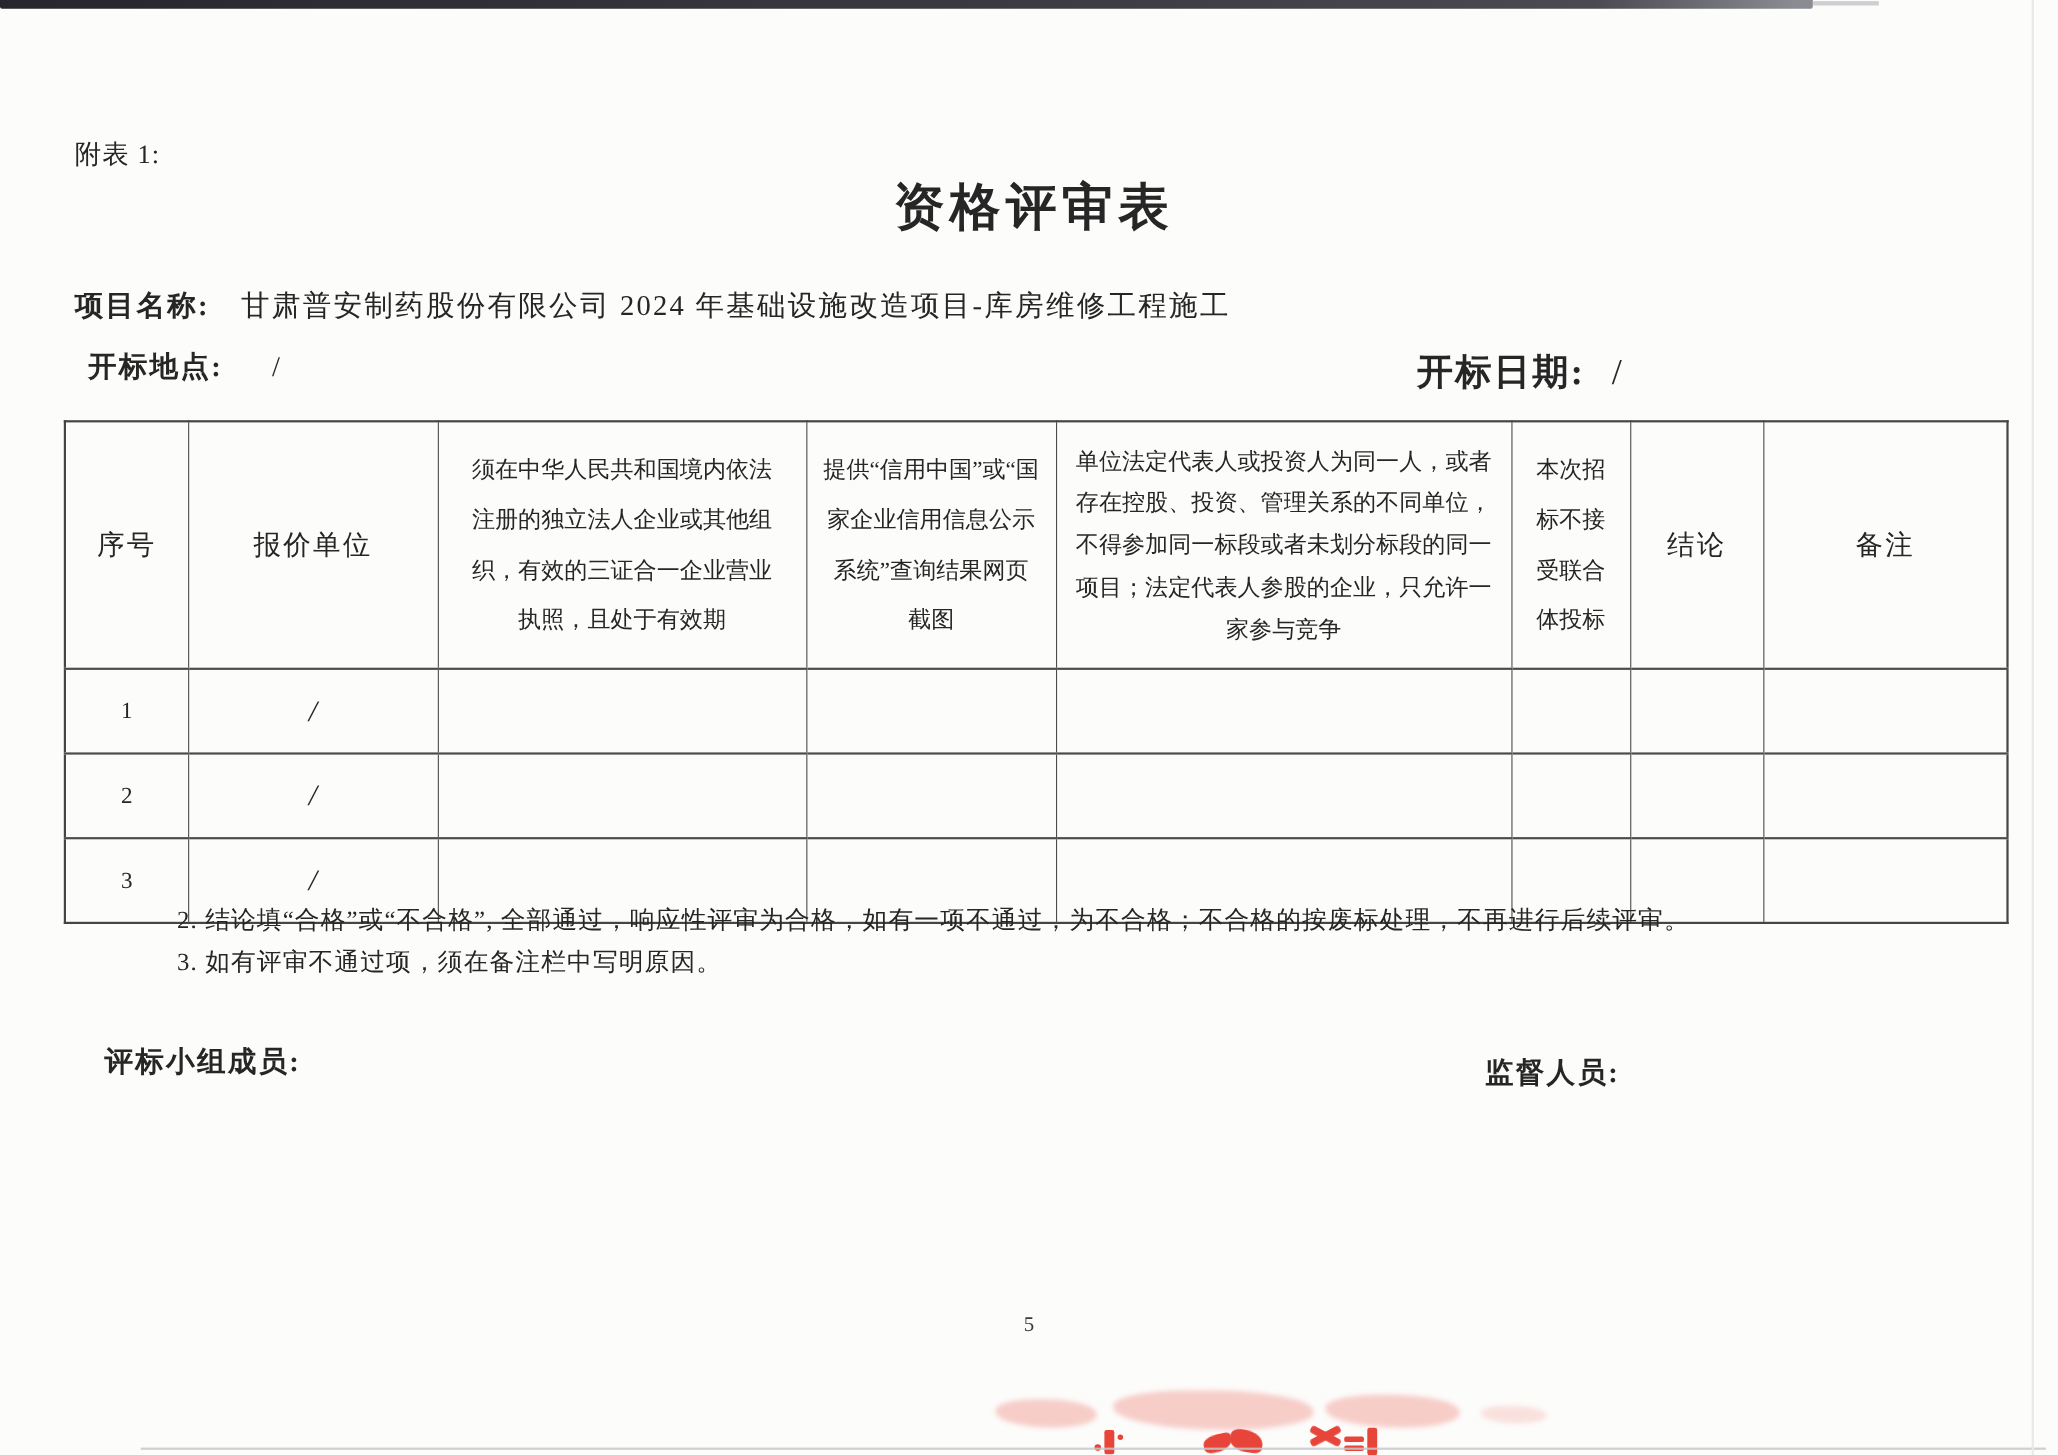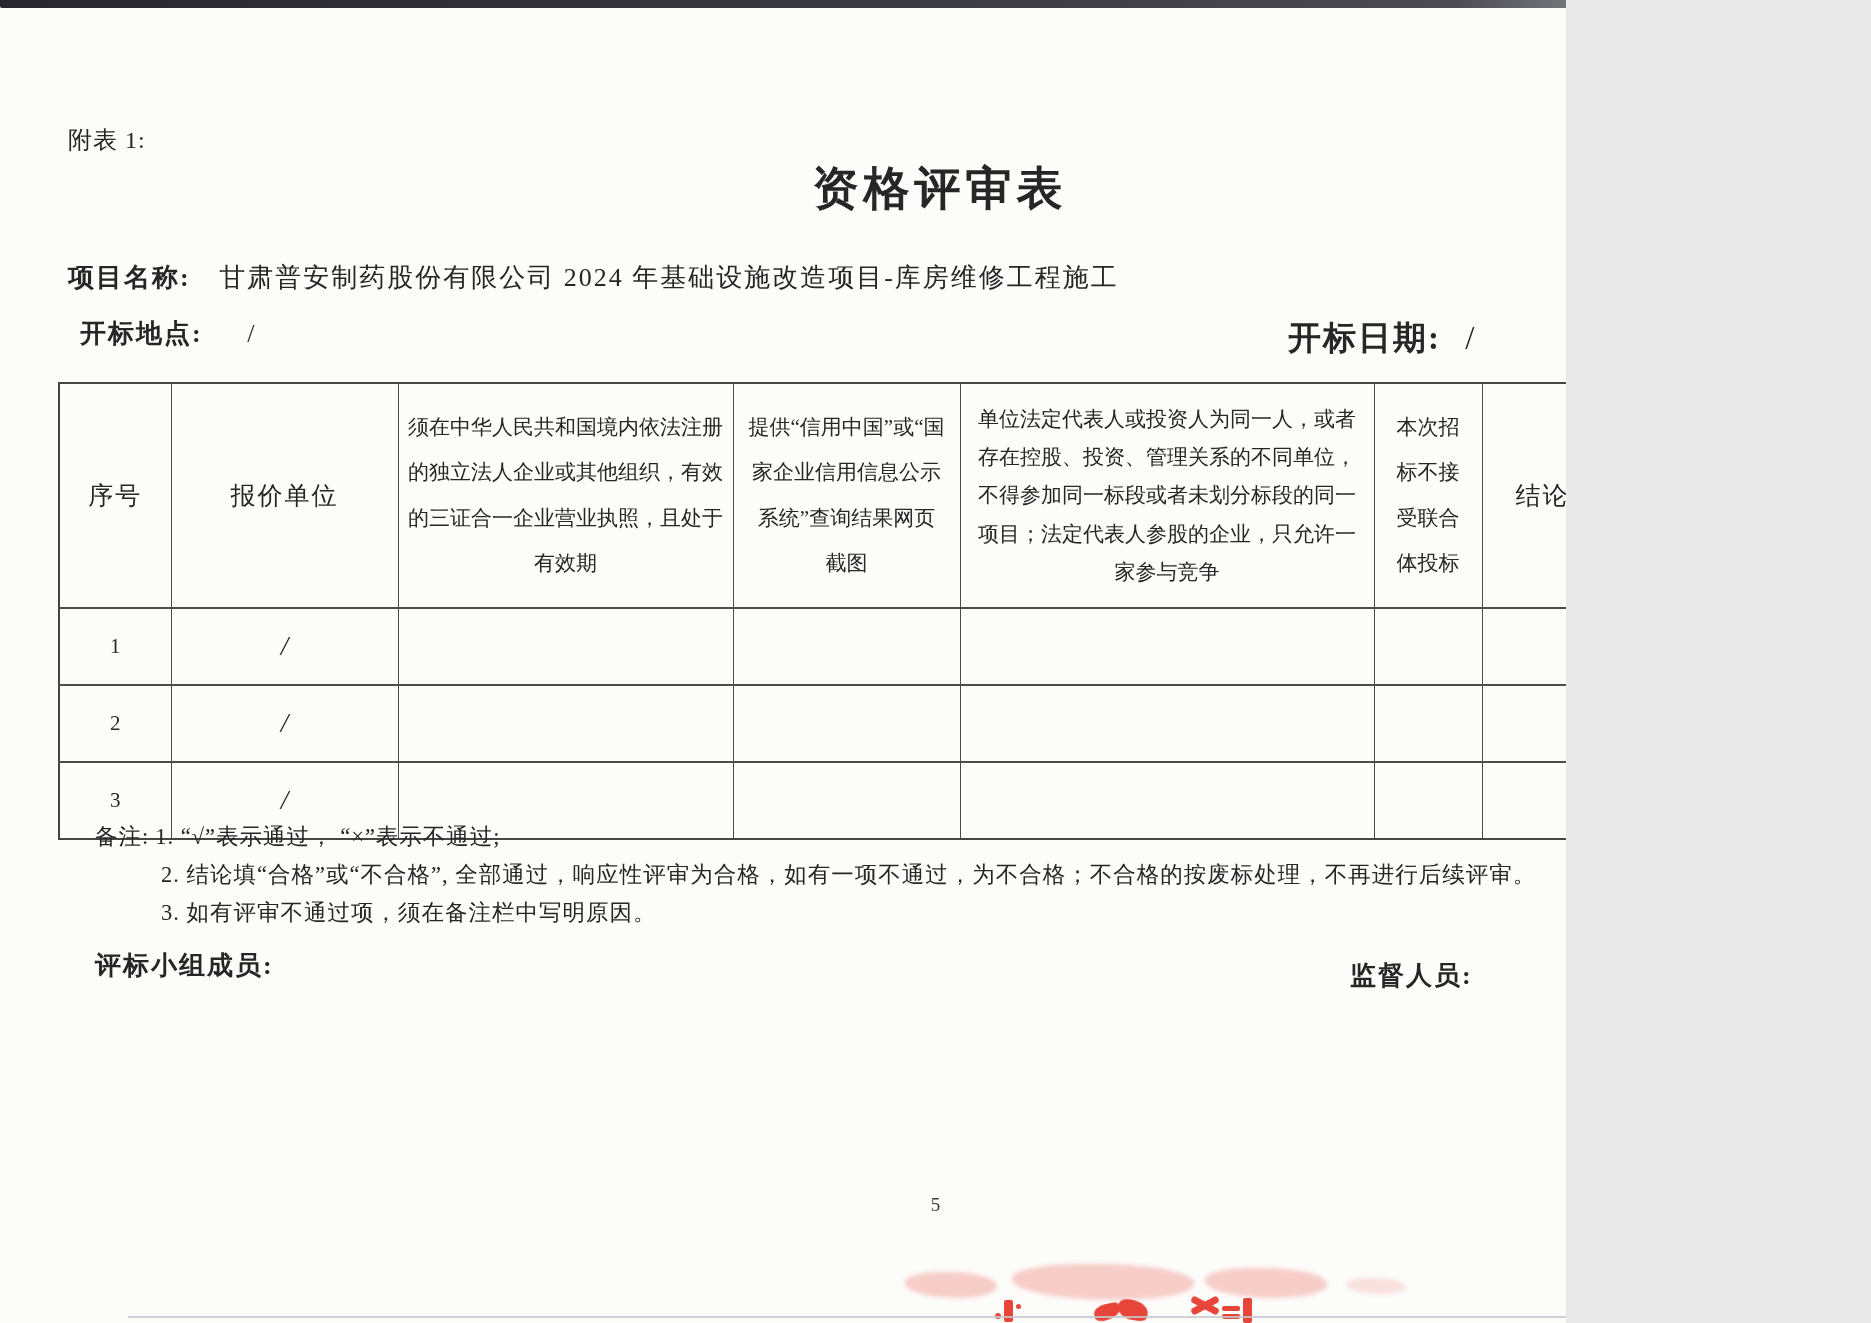--- a/index.html
+++ b/index.html
@@ -1,18 +1,18 @@
 <!DOCTYPE html>
 <html><head>
 <meta charset="utf-8">
 <style>
   html,body{margin:0;padding:0;background:#e9e9e9;}
   .page{
     position:relative;
-    width:1566px;height:1323px;
+    width:1871px;height:1323px;
     background:#fcfcfb;
     overflow:hidden;
     font-family:"Liberation Serif","DejaVu Serif",serif;
     color:#262626;
   }
   
   .scan-strip-top{position:absolute;left:0;top:0;width:1648px;height:8px;
     background:linear-gradient(90deg,#26262c 0%,#3a3a40 55%,#4a4a50 88%,#8a8c92 99%);
     border-radius:0 0 2px 2px;}
   .scan-strip-top-tail{position:absolute;left:1648px;top:1px;width:60px;height:4px;background:#b9bcc2;opacity:.7;}
@@ -41,21 +41,21 @@
     text-align:center;vertical-align:middle;
     font-weight:normal;
     padding:0;
     overflow:hidden;
   }
   table.review{border:2px solid #454545;}
   table.review thead tr{height:200px;}
   table.review tbody tr{height:77px;}
   table.review tbody tr td{border-top-width:2px;}
   .h-big{font-size:25px;letter-spacing:2px;}
-  .h-reg{font-size:21px;line-height:2.15;padding:0 2px !important;text-align:center;}
+  .h-reg{font-size:21px;line-height:2.15;padding:0 23px !important;text-align:center;}
   .h-credit{font-size:21px;line-height:2.15;padding:0 14px !important;}
   .h-legal{font-size:21px;line-height:1.82;padding:16px 10px !important;}
   .h-joint{font-size:21px;line-height:2.15;padding:13px 17px !important;}
   .cell-seq{font-size:21px;}
   .cell-slash{font-size:27px;font-style:italic;}
 
   .notes{position:absolute;left:95px;top:818px;font-size:22.5px;line-height:38px;letter-spacing:1px;white-space:nowrap;}
   .notes .row2,.notes .row3{padding-left:66px;}
   .notes .nlabel{margin-right:6px;}
 
@@ -160,21 +160,20 @@
         <td></td>
         <td></td>
         <td></td>
         <td></td>
         <td></td>
       </tr>
     </tbody>
   </table>
 
   <div class="notes">
-    <div class="row1"><span class="nlabel">备注:</span><span>1. “√”表示通过， “×”表示不通过;</span></div>
     <div class="row2"><span>2. 结论填“合格”或“不合格”, 全部通过，响应性评审为合格，如有一项不通过，为不合格；不合格的按废标处理，不再进行后续评审。</span></div>
     <div class="row3"><span>3. 如有评审不通过项，须在备注栏中写明原因。</span></div>
   </div>
 
   <div class="footer-committee">评标小组成员:</div>
   <div class="footer-supervisor">监督人员:</div>
 
   <div class="page-num">5</div>
 
   <div class="stamp">

